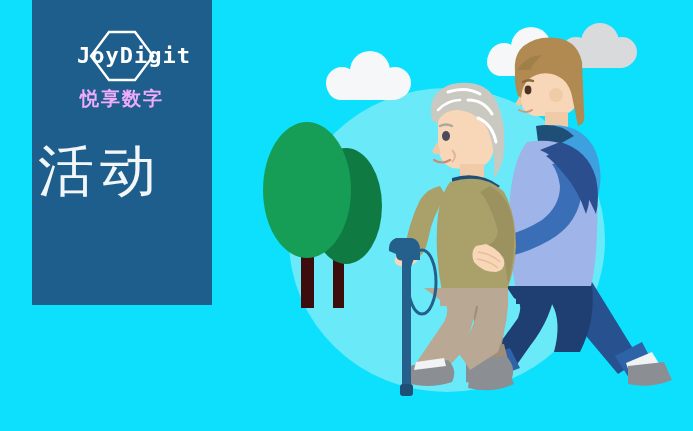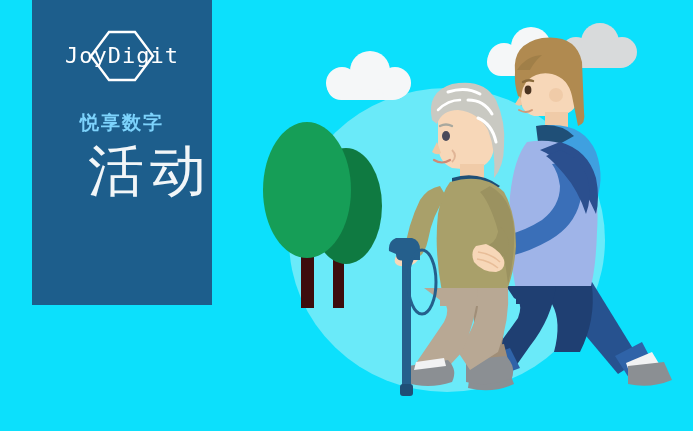--- a/index.html
+++ b/index.html
@@ -37,44 +37,44 @@
     width:150px;height:52px;
   }
   .hexbox{
     position:absolute;
     left:50%;top:0;
     transform:translateX(-50%);
     width:66px;height:52px;
   }
   .logo-text{
     position:absolute;
-    left:0;top:50%;
+    left:12px;top:50%;
     transform:translateY(-50%);
     width:150px;
     text-align:center;
     font-family:"DejaVu Sans Mono", monospace;
-    font-weight:normal;
+    font-weight:bold;
     font-size:22px;
     letter-spacing:1px;
     color:#ffffff;
     line-height:1;
   }
   .logo-sub{
-    margin-top:24px;
+    margin-top:0;
     font-family:"DejaVu Sans", sans-serif;
     font-weight:bold;
     font-size:19px;
     letter-spacing:2px;
-    color:#7dd3fc;
+    color:#f0abfc;
   }
   .panel-title{
     position:absolute;
     left:0;top:138px;
     width:180px;
-    text-align:right;
+    text-align:left;
     color:#f2f6f8;
     font-family:"DejaVu Sans", sans-serif;
     font-weight:normal;
     font-size:56px;
     line-height:66px;
     letter-spacing:6px;
     text-indent:6px;
   }
 </style>
 </head>

